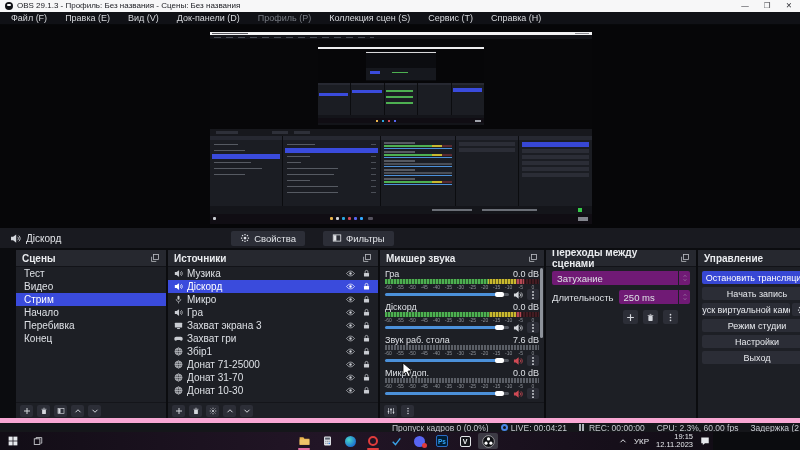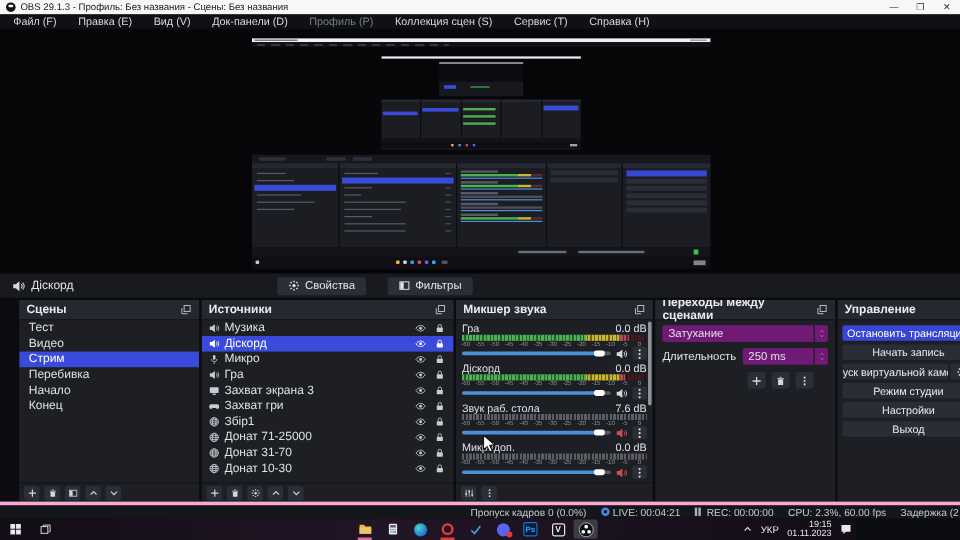--- a/index.html
+++ b/index.html
@@ -138,21 +138,21 @@
   
   #controls-body{padding:4px 4px;}
   .ctl-row{display:flex;gap:2px;margin-bottom:3px;}
   .ctl-btn{flex:1;height:13px;background:#2b2d36;border:none;border-radius:2px;color:#e8eaee;font-size:9px;
     font-family:inherit;display:flex;align-items:center;justify-content:center;gap:3px;white-space:nowrap;overflow:hidden;padding:0 2px;position:relative;}
   .ctl-btn.primary{background:#3747d4;color:#fff;}
   .ctl-btn.primary .chev{position:absolute;right:4px;}
   .gear-btn{width:20px;height:13px;flex:none;background:#2b2d36;border:none;border-radius:2px;color:#d4d7dd;display:flex;align-items:center;justify-content:center;padding:0;}
 
   
-  #statusbar{position:absolute;left:0;top:418px;width:800px;height:14px;background:#15161a;border-top:3px solid #f9a8d4;
+  #statusbar{position:absolute;left:0;top:418px;width:800px;height:14px;background:#15161a;border-top:5px solid #f9a8d4;
     display:flex;align-items:center;gap:12px;padding-left:392px;font-size:8.5px;color:#c6c9cf;white-space:nowrap;overflow:hidden;}
   .sb-group{display:flex;align-items:center;gap:3px;flex:none;}
   #live-icon{width:7px;height:7px;border-radius:50%;border:2px solid #4a86e8;}
   #rec-icon{width:7px;height:7px;display:flex;gap:1px;}
   #rec-icon i{width:2px;height:7px;background:#aeb1b8;}
   #delay-indicator{width:9px;height:9px;border-radius:1px;background:#35c948;}
 
   
   #taskbar{position:absolute;left:0;top:432px;width:713px;height:18px;
     background:linear-gradient(90deg,#120d16,#221526 45%,#120d16);display:flex;align-items:center;}
@@ -414,22 +414,22 @@
           <svg class="ico" viewBox="0 0 16 16">
             <rect class="s" x="5.5" y="2.5" width="8" height="8"></rect>
             <path class="s" d="M2.5 6v7.5H10"></path>
           </svg>
         </span>
     </div>
     <div class="panel-body" id="scenes-list">
         <div class="list-row">Тест</div>
         <div class="list-row">Видео</div>
         <div class="list-row selected">Стрим</div>
+        <div class="list-row">Начало</div>
         <div class="list-row">Перебивка</div>
-        <div class="list-row">Начало</div>
         <div class="list-row">Конец</div>
       </div>
     <div class="panel-toolbar">
       <button class="tool-btn js-ico">
           <svg class="ico" viewBox="0 0 16 16">
             <path class="s2" d="M8 2v12M2 8h12"></path>
           </svg>
         </button>
       <button class="tool-btn js-ico">
           <svg class="ico" viewBox="0 0 16 16">
@@ -1154,21 +1154,21 @@
 
   <div id="tb-tray">
     <span id="tray-chevron" class="js-ico" style="width:8px;height:8px">
         <svg class="ico" viewBox="0 0 16 16" style="width: 8px; height: 8px;">
           <path class="s2" d="M3 10.5l5-5 5 5"></path>
         </svg>
       </span>
     <span id="tray-lang">УКР</span>
     <span id="tray-clock">
       <div>19:15</div>
-      <div>01.11.2023</div>
+      <div>12.11.2023</div>
     </span>
     <span id="tray-notif" class="js-ico" style="width:10px;height:10px">
         <svg class="ico" viewBox="0 0 16 16" style="width: 10px; height: 10px;">
           <path d="M2 2.5h12v9H8l-3.5 3v-3H2z"></path>
         </svg>
       </span>
   </div>
 </div>
 
 <svg id="cursor" width="11" height="16" viewBox="0 0 11 16">

